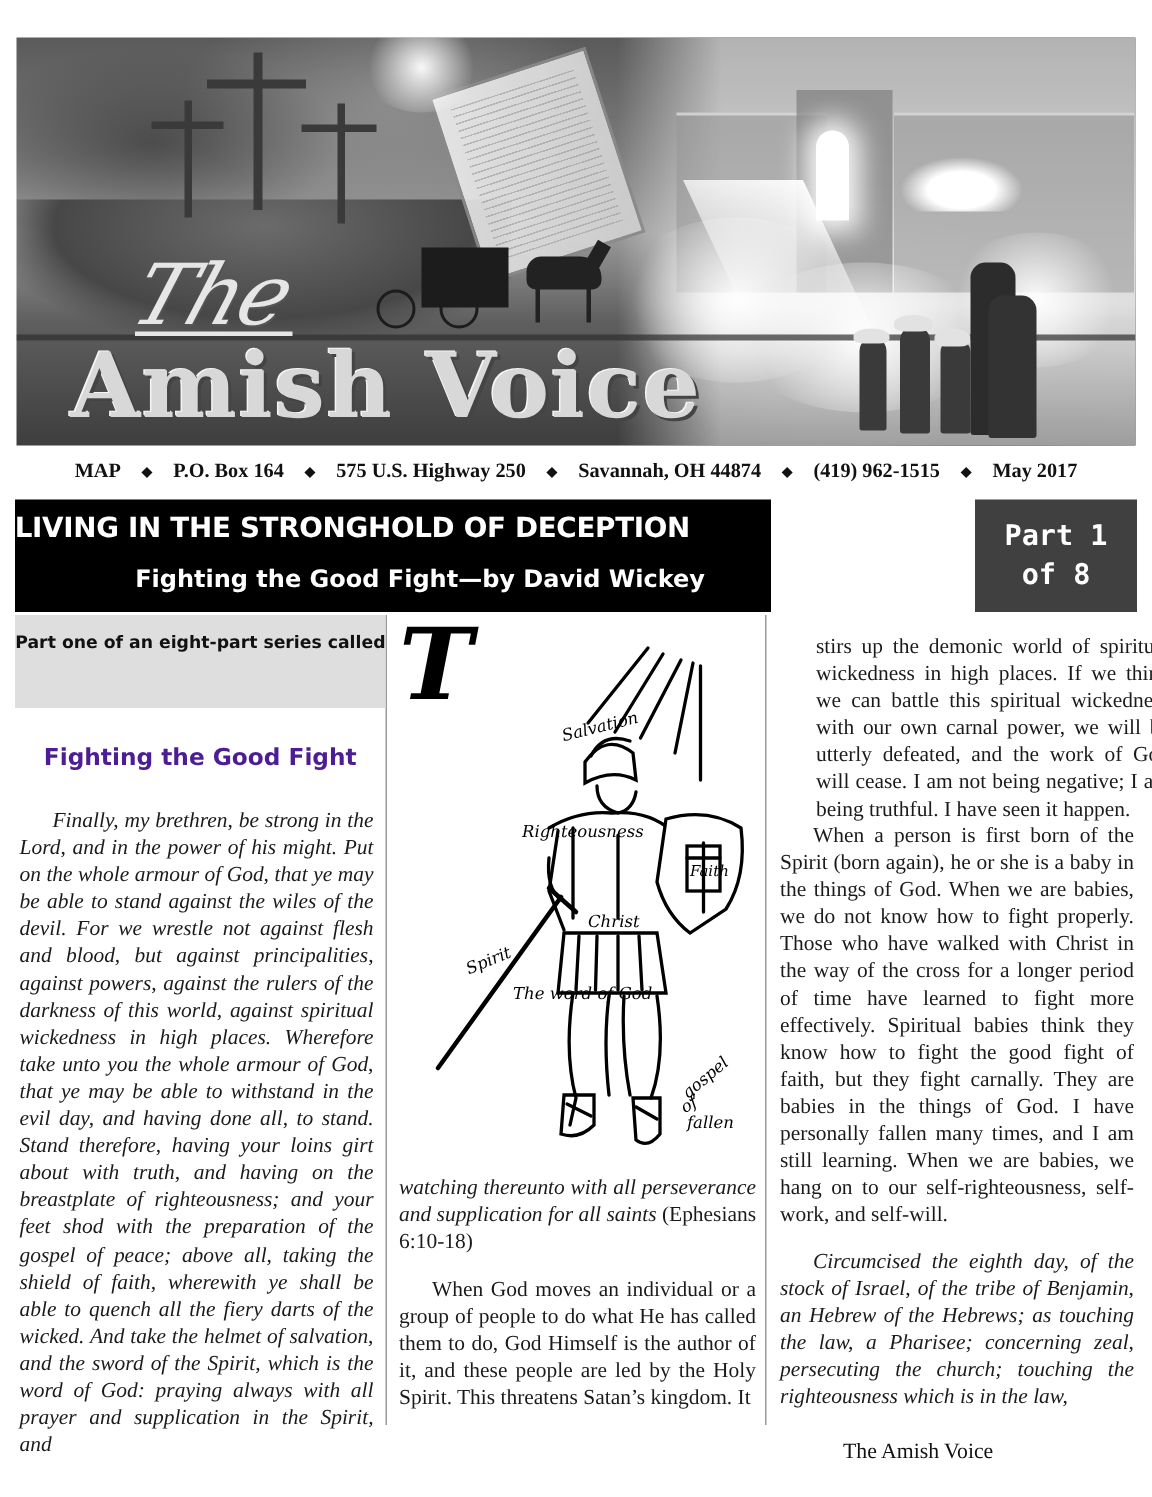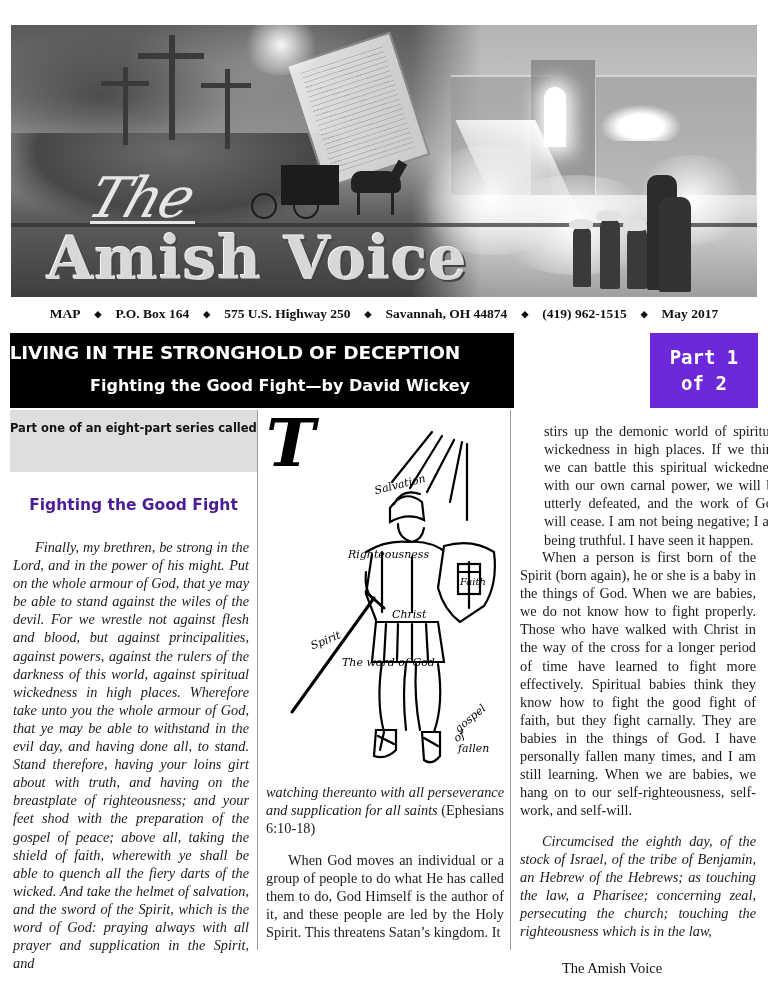--- a/index.html
+++ b/index.html
@@ -97,32 +97,32 @@
   .info-sep { font-size: 9px; }
 
   
   .title-band {
     position: absolute; left: 10px; top: 333px; width: 504px; height: 75px; background: #000;
     color: #fff; font-family: "DejaVu Sans", sans-serif; text-align: right;
   }
   .title-main { position: absolute; left: 0; width: 100%; top: 9px; font-size: 18.5px; font-weight: bold; letter-spacing: -.2px; transform: translateX(-54px); }
   .title-sub  { position: absolute; left: 0; width: 100%; top: 43px; font-size: 16px; font-weight: bold; transform: translateX(-44px); }
   .part-box {
-    position: absolute; left: 650px; top: 333px; width: 108px; height: 75px; background: #6d28d9;
+    position: absolute; left: 650px; top: 333px; width: 108px; height: 75px; background: #404040;
     color: #fff; font-family: "DejaVu Sans Mono", monospace; font-weight: bold; font-size: 19px;
     text-align: center; line-height: 26px; padding-top: 11px;
   }
 
   
   .col-divider { position: absolute; width: 1px; background: #9a9a9a; }
 
   .intro-box {
     position: absolute; left: 10px; top: 410px; width: 247px; height: 62px; background: #dedede;
     font-family: "DejaVu Sans", sans-serif; font-weight: bold; font-size: 11.5px; color: #111;
-    text-align: left; line-height: 24px; padding-top: 6px;
+    text-align: right; line-height: 24px; padding-top: 6px;
   }
   .intro-box .em { font-style: italic; }
   .section-head {
     position: absolute; left: 10px; top: 496px; width: 247px; text-align: center;
     font-family: "DejaVu Sans", sans-serif; font-weight: bold; font-size: 15.5px; color: #4c1d95;
   }
 
   .body-text {
     position: absolute; font-family: "Liberation Serif", serif; font-size: 14.3px; line-height: 18.1px;
     text-align: justify; color: #1a1a1a;
@@ -234,21 +234,21 @@
   <span class="info-sep">◆</span>
   <span>May 2017</span>
 </div>
 
 <div class="title-band">
   <div class="title-main">LIVING IN THE STRONGHOLD OF DECEPTION</div>
   <div class="title-sub">Fighting the Good Fight—by David Wickey</div>
 </div>
 <div class="part-box">
   <div>Part 1</div>
-  <div>of 2</div>
+  <div>of 8</div>
 </div>
 
 <div class="col-divider" style="left:257px;top:410px;height:540px;"></div>
 <div class="col-divider" style="left:510px;top:410px;height:540px;"></div>
 
 <div class="intro-box">
   <div>Part one of an eight-part series called</div>
 </div>
 <div class="section-head">Fighting the Good Fight</div>
 <div class="body-text col1 italic">

